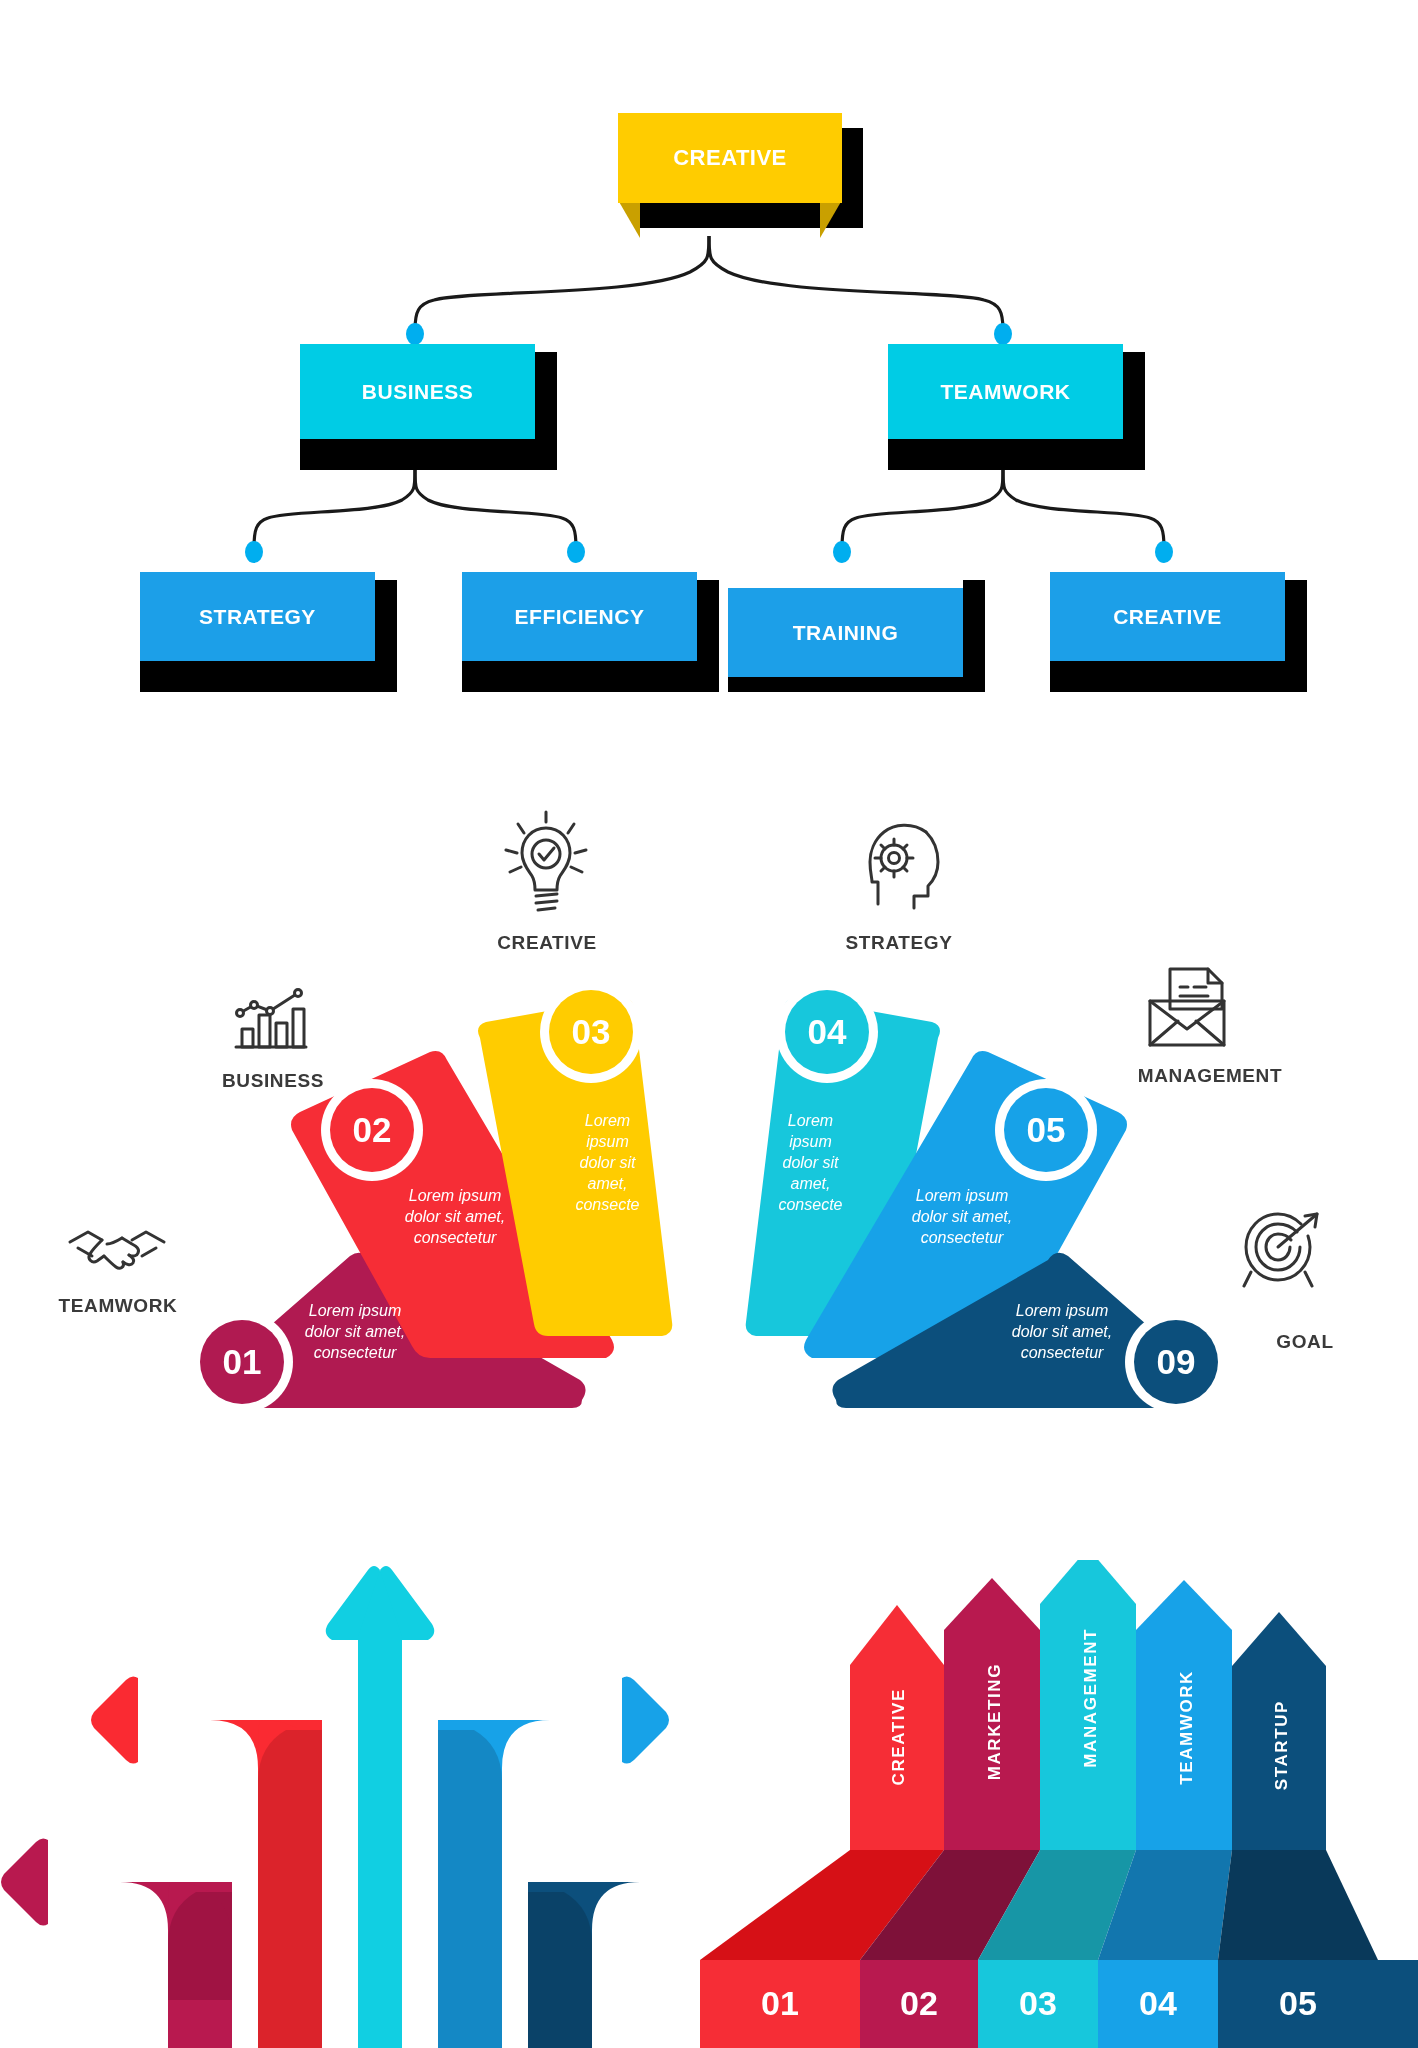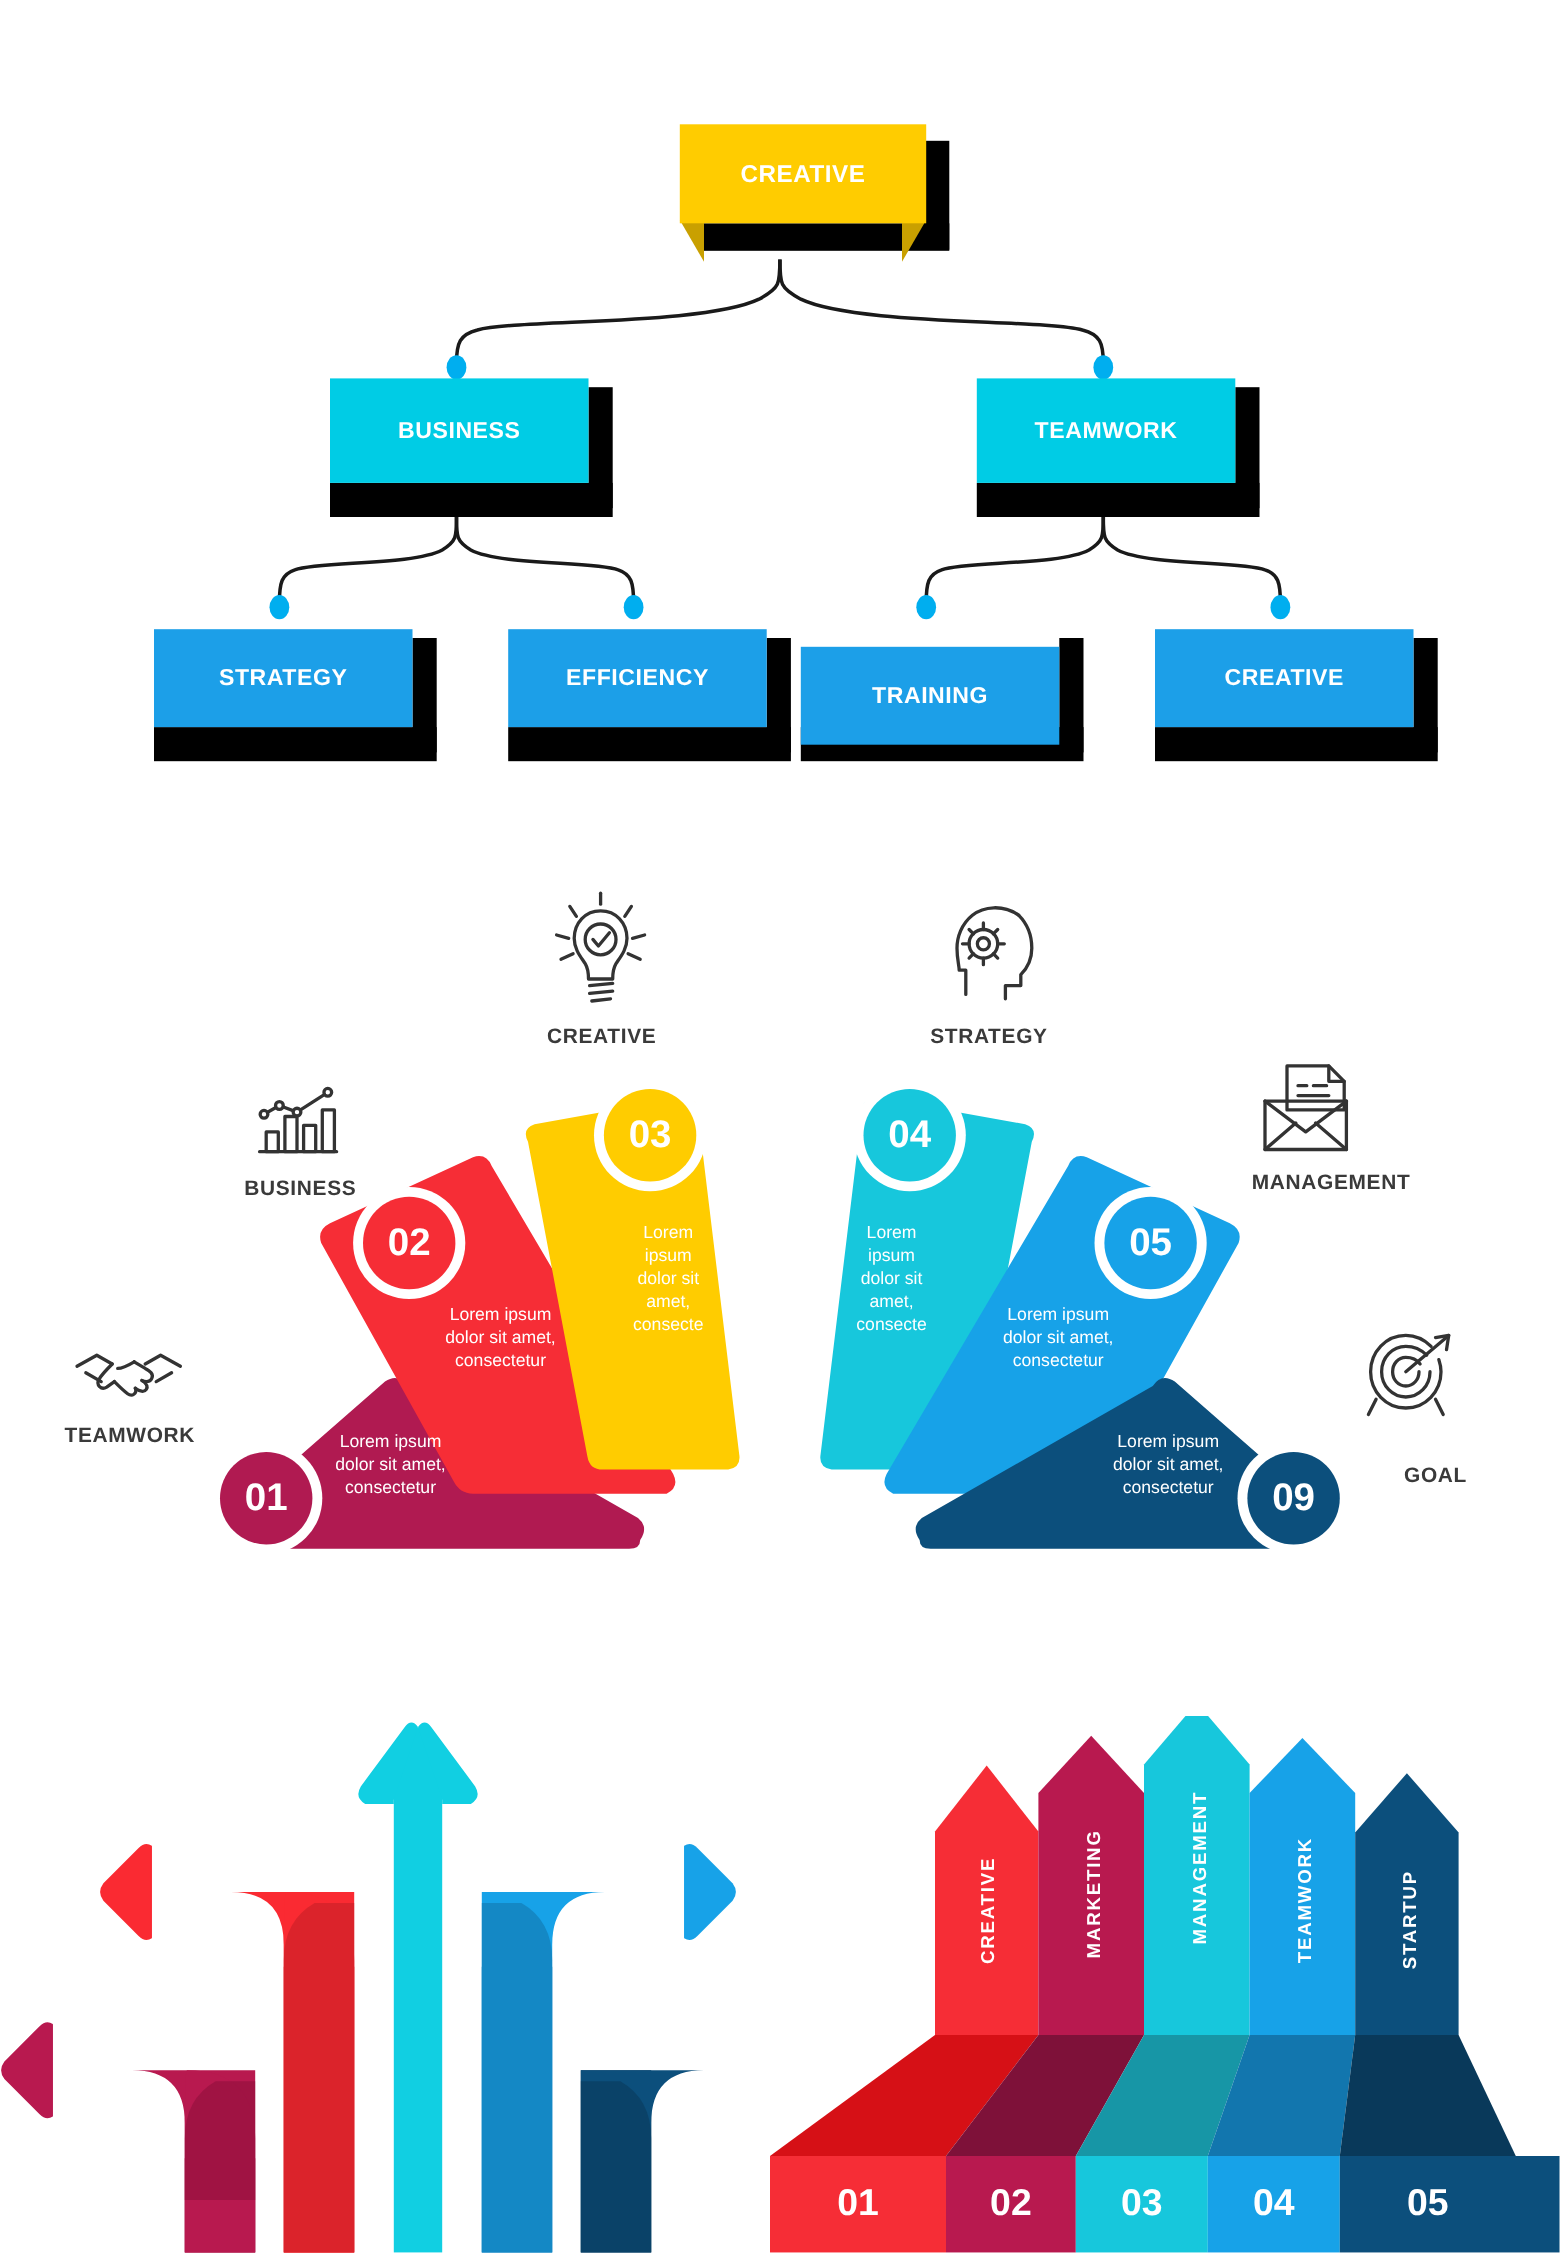--- a/index.html
+++ b/index.html
@@ -63,20 +63,21 @@
   }
   .fan-icon { position: absolute; }
 
   .seg-text {
     position: absolute;
     color: #ffffff;
     font-size: 16px;
     line-height: 1.32;
     text-align: center;
     white-space: pre-line;
+    font-style: italic;
   }
   .seg-num {
     position: absolute;
     display: flex;
     align-items: center;
     justify-content: center;
     color: #ffffff;
     font-weight: bold;
     font-size: 35px;
     border-radius: 50%;

